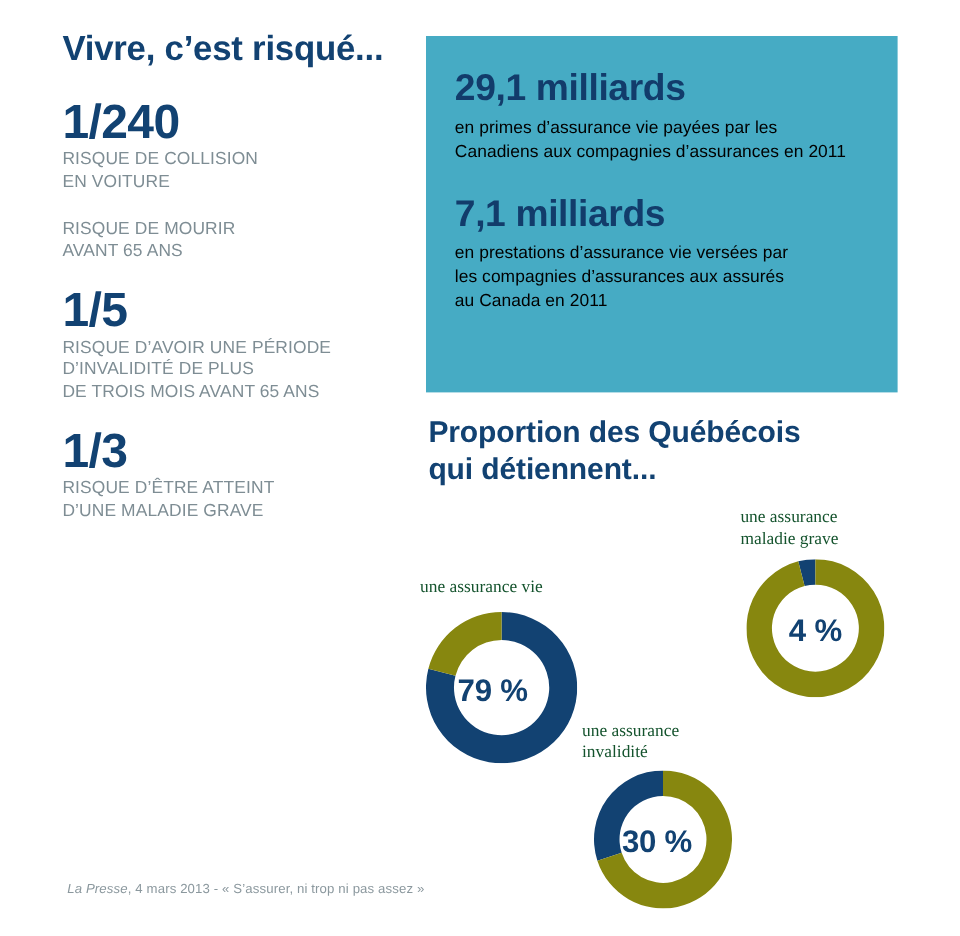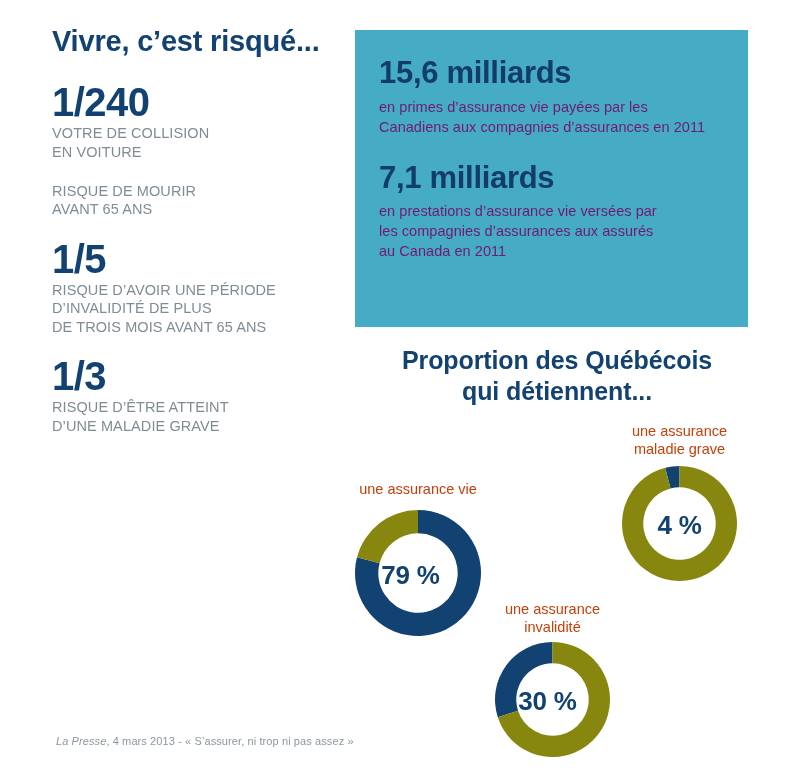--- a/index.html
+++ b/index.html
@@ -75,72 +75,72 @@
   .teal-stat.second { margin-top: 24px; }
   .teal-value {
     color: #123c6b;
     font-size: 31px;
     font-weight: bold;
     letter-spacing: -0.3px;
     line-height: 1.12;
     margin-bottom: 6px;
   }
   .teal-desc {
-    color: #701a75;
+    color: #000000;
     font-size: 14.5px;
     line-height: 1.38;
     white-space: pre-line;
     letter-spacing: 0.05px;
   }
 
   
   #donut-heading {
     position: absolute;
     left: 357px;
     top: 345px;
     width: 400px;
     color: #124272;
     font-size: 25px;
     font-weight: bold;
     line-height: 1.22;
     letter-spacing: -0.1px;
     white-space: pre-line;
-    text-align: center;
   }
   .donut-group {
     position: absolute;
   }
   .donut-caption {
     position: absolute;
-    color: #c2410c;
+    color: #14532d;
     font-size: 14.5px;
     line-height: 1.25;
     white-space: pre-line;
-    text-align: center;
+    text-align: left;
+    font-family: Liberation Serif, serif;
   }
   .donut-pct {
     position: absolute;
     color: #124272;
     font-size: 26px;
     font-weight: bold;
     text-align: center;
     letter-spacing: -0.2px;
   }
   svg { display: block; }
 </style>
 </head>
 <body>
 
 <div id="left-column">
   <div id="main-heading">Vivre, c’est risqué...</div>
 
 
   <div class="stat-block">
     <div class="stat-value">1/240</div>
-    <div class="stat-label">VOTRE DE COLLISION
+    <div class="stat-label">RISQUE DE COLLISION
 EN VOITURE</div>
   </div>
 
   <div class="stat-block">
     <div class="stat-label">RISQUE DE MOURIR
 AVANT 65 ANS</div>
   </div>
 
   <div class="stat-block">
     <div class="stat-value">1/5</div>
@@ -153,21 +153,21 @@
     <div class="stat-value">1/3</div>
     <div class="stat-label">RISQUE D’ÊTRE ATTEINT
 D’UNE MALADIE GRAVE</div>
   </div>
 </div>
 
 <div id="source-note"><span class="src-italic">La Presse</span><span>, 4 mars 2013  -  « S’assurer, ni trop ni pas assez »</span></div>
 
 <div id="teal-panel">
   <div class="teal-stat">
-    <div class="teal-value">15,6 milliards</div>
+    <div class="teal-value">29,1 milliards</div>
     <div class="teal-desc">en primes d’assurance vie payées par les
 Canadiens aux compagnies d’assurances en 2011</div>
   </div>
   <div class="teal-stat second">
     <div class="teal-value">7,1 milliards</div>
     <div class="teal-desc">en prestations d’assurance vie versées par
 les compagnies d’assurances aux assurés
 au Canada en 2011</div>
   </div>
 </div>

